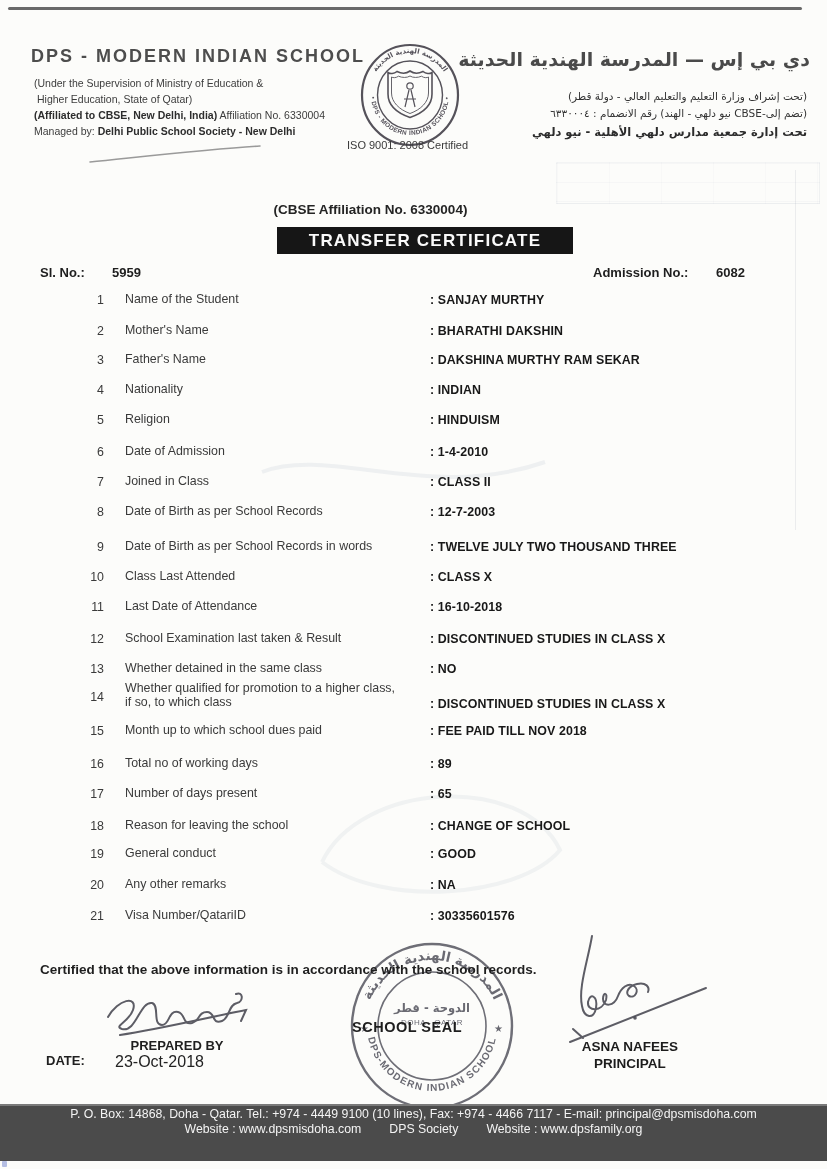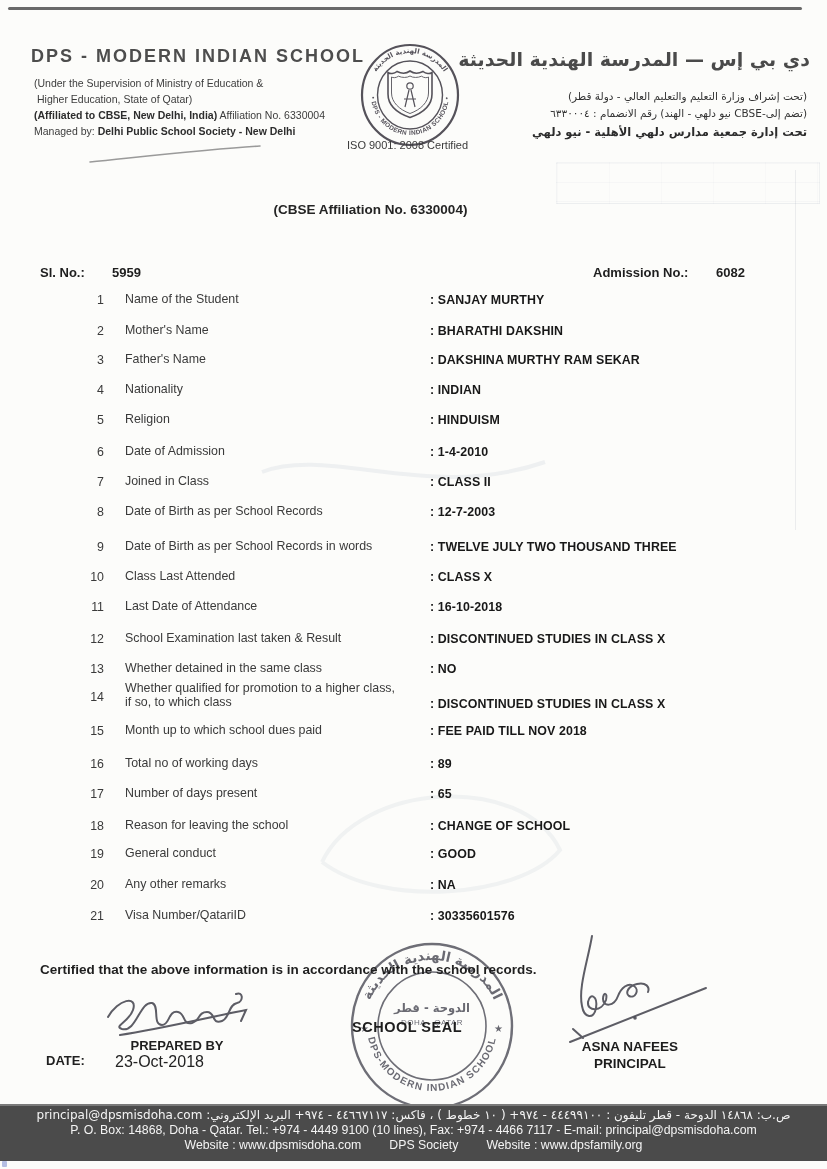--- a/index.html
+++ b/index.html
@@ -117,20 +117,21 @@
     </text>
   </svg>
   <div class="abs iso">ISO 9001: 2008 Certified</div>
 
   <div class="abs ar ar-title">دي بي إس — المدرسة الهندية الحديثة</div>
   <div class="abs ar ar-l1">(تحت إشراف وزارة التعليم والتعليم العالي - دولة قطر)</div>
   <div class="abs ar ar-l2">(تضم إلى-CBSE نيو دلهي - الهند) رقم الانضمام : ٦٣٣٠٠٠٤</div>
   <div class="abs ar ar-l3">تحت إدارة جمعية مدارس دلهي الأهلية - نيو دلهي</div>
 
   <div class="abs cbse-line">(CBSE Affiliation No. 6330004)</div>
+  <div class="abs title-bar">TRANSFER CERTIFICATE</div>
 
   <div class="abs meta sl-label">Sl. No.:</div>
   <div class="abs meta sl-value">5959</div>
   <div class="abs meta adm-label">Admission No.:</div>
   <div class="abs meta adm-value">6082</div>
 
   <div>
       <div class="crow" style="top: 293px;">
         <span class="rnum">1</span>
         <span class="rlabel">Name of the Student</span>
@@ -279,21 +280,20 @@
       <path d="M 34,6 C 30,30 20,58 24,76 C 26,88 36,90 38,78 C 40,66 32,62 30,72 C 29,82 44,82 48,70 C 50,62 45,62 45,69 C 45,77 56,77 60,66 C 63,58 70,52 76,56 C 82,60 77,69 71,66 C 67,63 70,56 79,54 C 88,52 92,57 90,62"></path>
       <path d="M 12,112 L 148,58"></path>
       <path d="M 15,99 L 25,108"></path>
     </g>
     <circle cx="77" cy="88" r="1.8" fill="#42424c" opacity=".85"></circle>
   </svg>
   <div class="abs principal-name">ASNA NAFEES</div>
   <div class="abs principal-title">PRINCIPAL</div>
 
   <div class="footer-bar">
-    <div class="f1">ص.ب: ١٤٨٦٨ الدوحة - قطر تليفون : ٤٤٤٩٩١٠٠ - ٩٧٤+ ( ١٠ خطوط ) ، فاكس: ٤٤٦٦٧١١٧ - ٩٧٤+ البريد الإلكتروني: principal@dpsmisdoha.com</div>
     <div class="f2">P. O. Box: 14868, Doha - Qatar. Tel.: +974 - 4449 9100 (10 lines), Fax: +974 - 4466 7117 - E-mail: principal@dpsmisdoha.com</div>
     <div class="f3">
       <span>Website : www.dpsmisdoha.com</span>
       <span>DPS Society</span>
       <span>Website : www.dpsfamily.org</span>
     </div>
   </div>
 
 </div>
 

